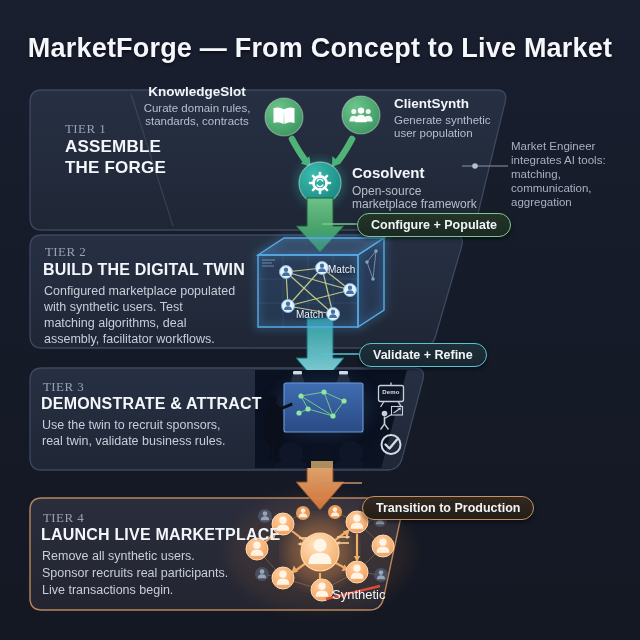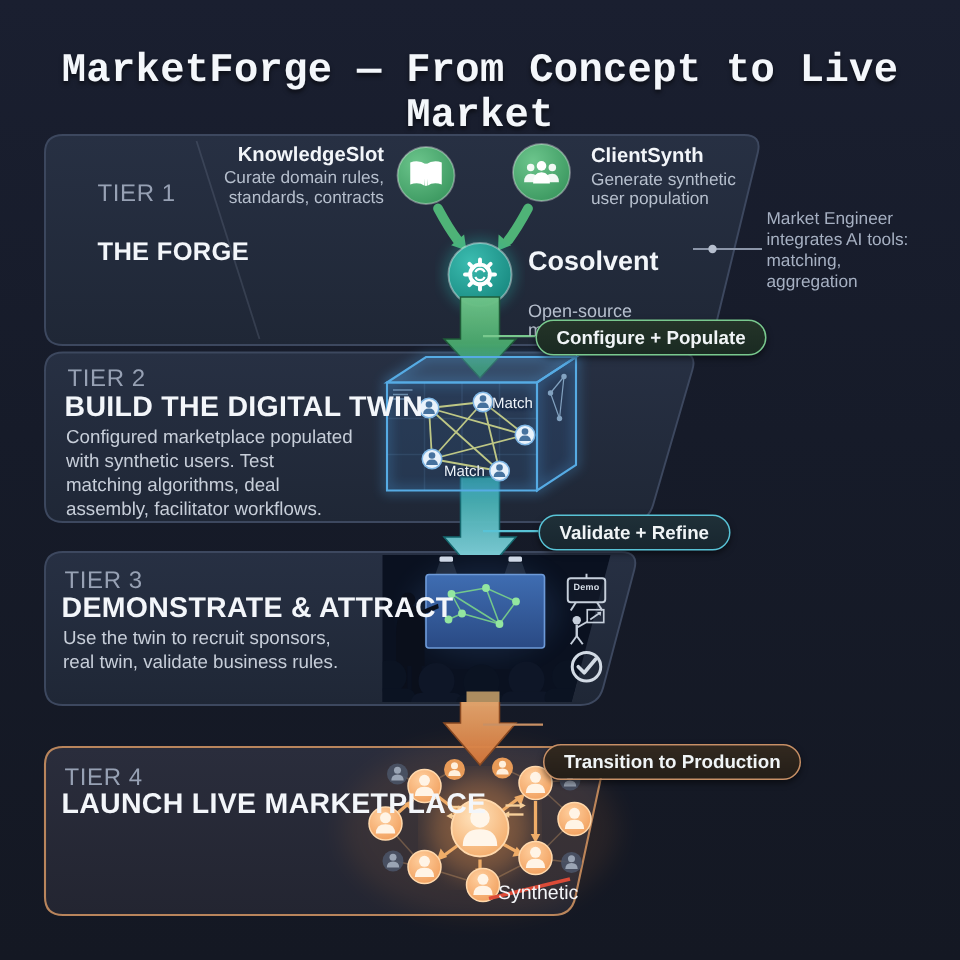--- a/index.html
+++ b/index.html
@@ -6,24 +6,23 @@
   #stage{
     position:relative;width:640px;height:640px;overflow:hidden;
     background:linear-gradient(180deg,#1a1f30 0%,#161b29 45%,#141823 100%);
     font-family:"Liberation Sans",sans-serif;color:#e8ecf2;
   }
   .abs{position:absolute;}
   .title{
     left:0;top:33px;width:640px;text-align:center;
     font-size:27px;font-weight:700;letter-spacing:.2px;color:#f4f7fb;
     text-shadow:0 2px 3px rgba(0,0,0,.55);
-    font-family:Liberation Mono, monospace;
   }
-  .tier-label{font-size:16px;color:#97a1b4;letter-spacing:.4px;}
-  .tier-heading{font-size:19px;font-weight:700;color:#f3f6fa;letter-spacing:.2px;}
+  .tier-label{font-size:13px;color:#97a1b4;letter-spacing:.4px;font-family:Liberation Serif, serif;}
+  .tier-heading{font-size:16px;font-weight:700;color:#f3f6fa;letter-spacing:.2px;}
   .tier1-heading{font-size:17px;line-height:21px;}
   .body-line{font-size:12.5px;line-height:16px;color:#c7ced9;}
   .tool-title{font-size:13.5px;font-weight:700;color:#f2f5f9;}
   .tool-desc{font-size:11.5px;line-height:12.5px;color:#b6bfcd;}
   .badge{
     height:16px;padding:3px 13px;border-radius:999px;
     font-size:12.5px;font-weight:700;color:#f0f4f6;line-height:16px;
     background:linear-gradient(180deg,#26303d,#1b232e);
     box-shadow:0 2px 4px rgba(0,0,0,.5);white-space:nowrap;
   }
@@ -422,44 +421,46 @@
         <circle r="19" fill="url(#nodeGradBig)" stroke="#ffd9ad" stroke-width="1.2"></circle>
         <use href="#person-glyph" transform="scale(2.5)" fill="#fff6ea"></use>
       </g>
       <line x1="326" y1="599" x2="380" y2="586" stroke="#dc4b38" stroke-width="2.4"></line>
     </g>
   </svg>
 
   <div class="abs title">MarketForge — From Concept to Live Market</div>
 
   <div class="abs tier-label" style="left:65px;top:121px">TIER 1</div>
+  <div class="abs tier-heading tier1-heading" style="left:65px;top:136px">ASSEMBLE</div>
   <div class="abs tier-heading tier1-heading" style="left:65px;top:157px">THE FORGE</div>
 
-  <div class="abs" style="left:138px;top:95px;width:118px;text-align:right">
+  <div class="abs" style="left:138px;top:84px;width:118px;text-align:center">
     <div class="tool-title">KnowledgeSlot</div>
     <div class="tool-desc" style="margin-top:3px">Curate domain rules,</div>
     <div class="tool-desc">standards, contracts</div>
   </div>
 
   <div class="abs" style="left:394px;top:96px;width:120px">
     <div class="tool-title">ClientSynth</div>
     <div class="tool-desc" style="margin-top:3px">Generate synthetic</div>
     <div class="tool-desc">user population</div>
   </div>
 
   <div class="abs" style="left:352px;top:164px;width:130px">
-    <div class="tool-title" style="font-size:18px">Cosolvent</div>
-    <div class="tool-desc" style="margin-top:16px;font-size:12px;line-height:13px">Open-source</div>
+    <div class="tool-title" style="font-size:15px">Cosolvent</div>
+    <div class="tool-desc" style="margin-top:4px;font-size:12px;line-height:13px">Open-source</div>
     <div class="tool-desc" style="font-size:12px;line-height:13px">marketplace framework</div>
   </div>
 
   <div class="abs annotation" style="left:511px;top:139px;width:130px">
     <div>Market Engineer</div>
     <div>integrates AI tools:</div>
     <div>matching,</div>
+    <div>communication,</div>
     <div>aggregation</div>
   </div>
 
   <div class="abs badge green" style="left:357px;top:213px">Configure + Populate</div>
   <div class="abs badge cyan" style="left:359px;top:343px">Validate + Refine</div>
   <div class="abs badge orange" style="left:362px;top:496px">Transition to Production</div>
 
   <div class="abs tier-label" style="left:45px;top:244px">TIER 2</div>
   <div class="abs tier-heading" style="left:43px;top:261px">BUILD THE DIGITAL TWIN</div>
   <div class="abs" style="left:44px;top:283px">
@@ -474,15 +475,20 @@
   <div class="abs tier-label" style="left:43px;top:379px">TIER 3</div>
   <div class="abs tier-heading" style="left:41px;top:395px">DEMONSTRATE &amp; ATTRACT</div>
   <div class="abs" style="left:42px;top:417px">
     <div class="body-line">Use the twin to recruit sponsors,</div>
     <div class="body-line">real twin, validate business rules.</div>
   </div>
   <div class="abs demo-label" style="left:379px;top:389px;width:24px;text-align:center">Demo</div>
 
   <div class="abs tier-label" style="left:43px;top:510px">TIER 4</div>
   <div class="abs tier-heading" style="left:41px;top:526px">LAUNCH LIVE MARKETPLACE</div>
+  <div class="abs" style="left:42px;top:548px">
+    <div class="body-line" style="line-height:17px">Remove all synthetic users.</div>
+    <div class="body-line" style="line-height:17px">Sponsor recruits real participants.</div>
+    <div class="body-line" style="line-height:17px">Live transactions begin.</div>
+  </div>
   <div class="abs synthetic-label" style="left:332px;top:587px">Synthetic</div>
 
 </div>
 
 </body></html>

